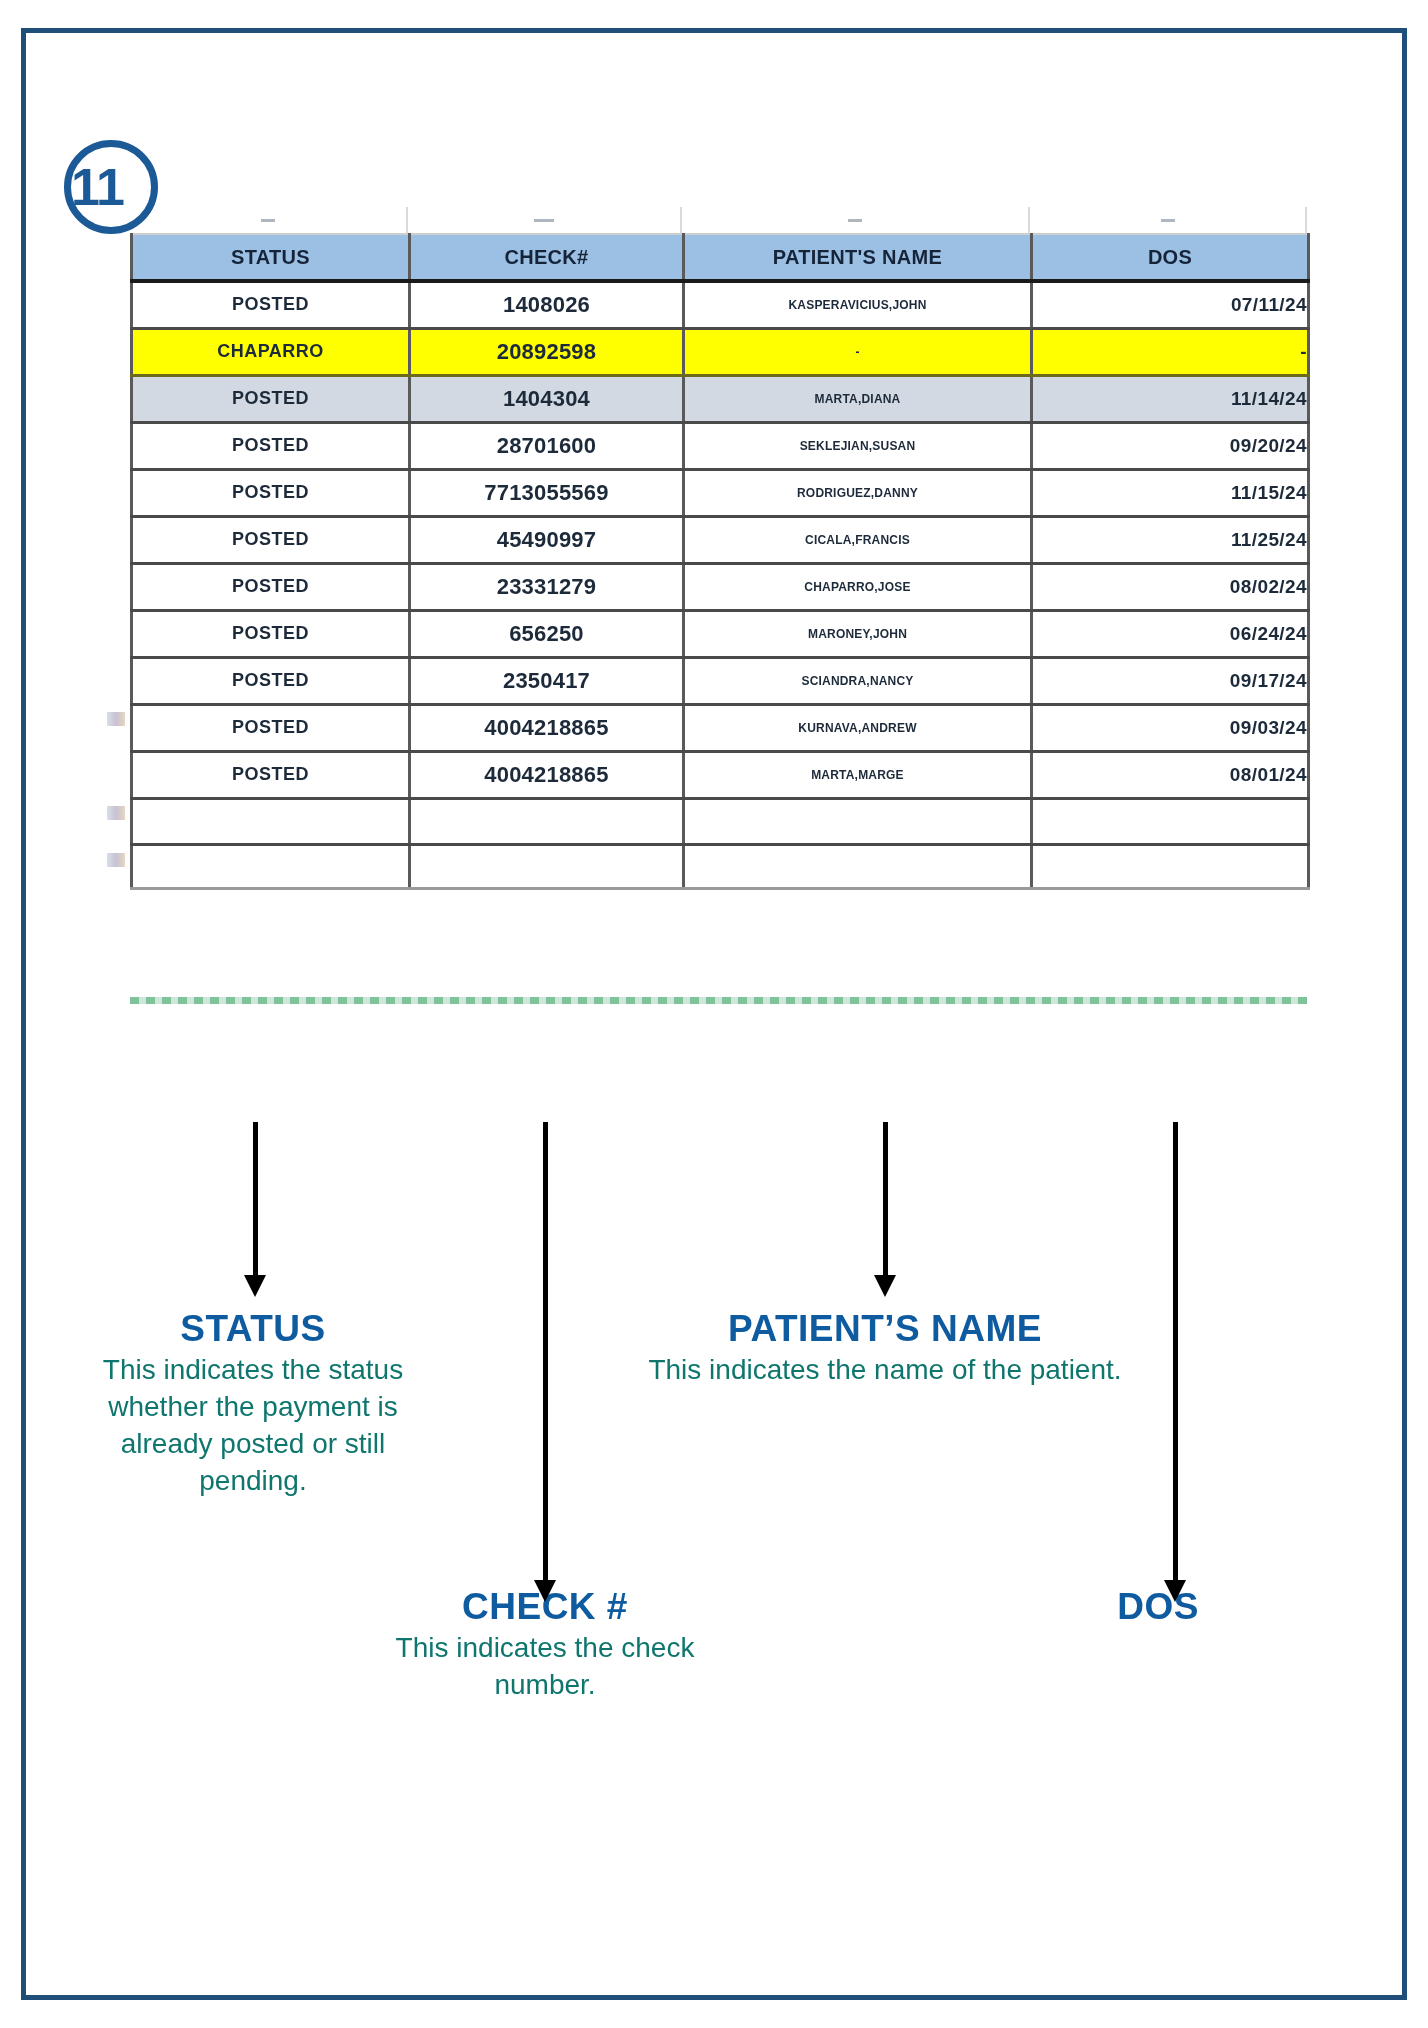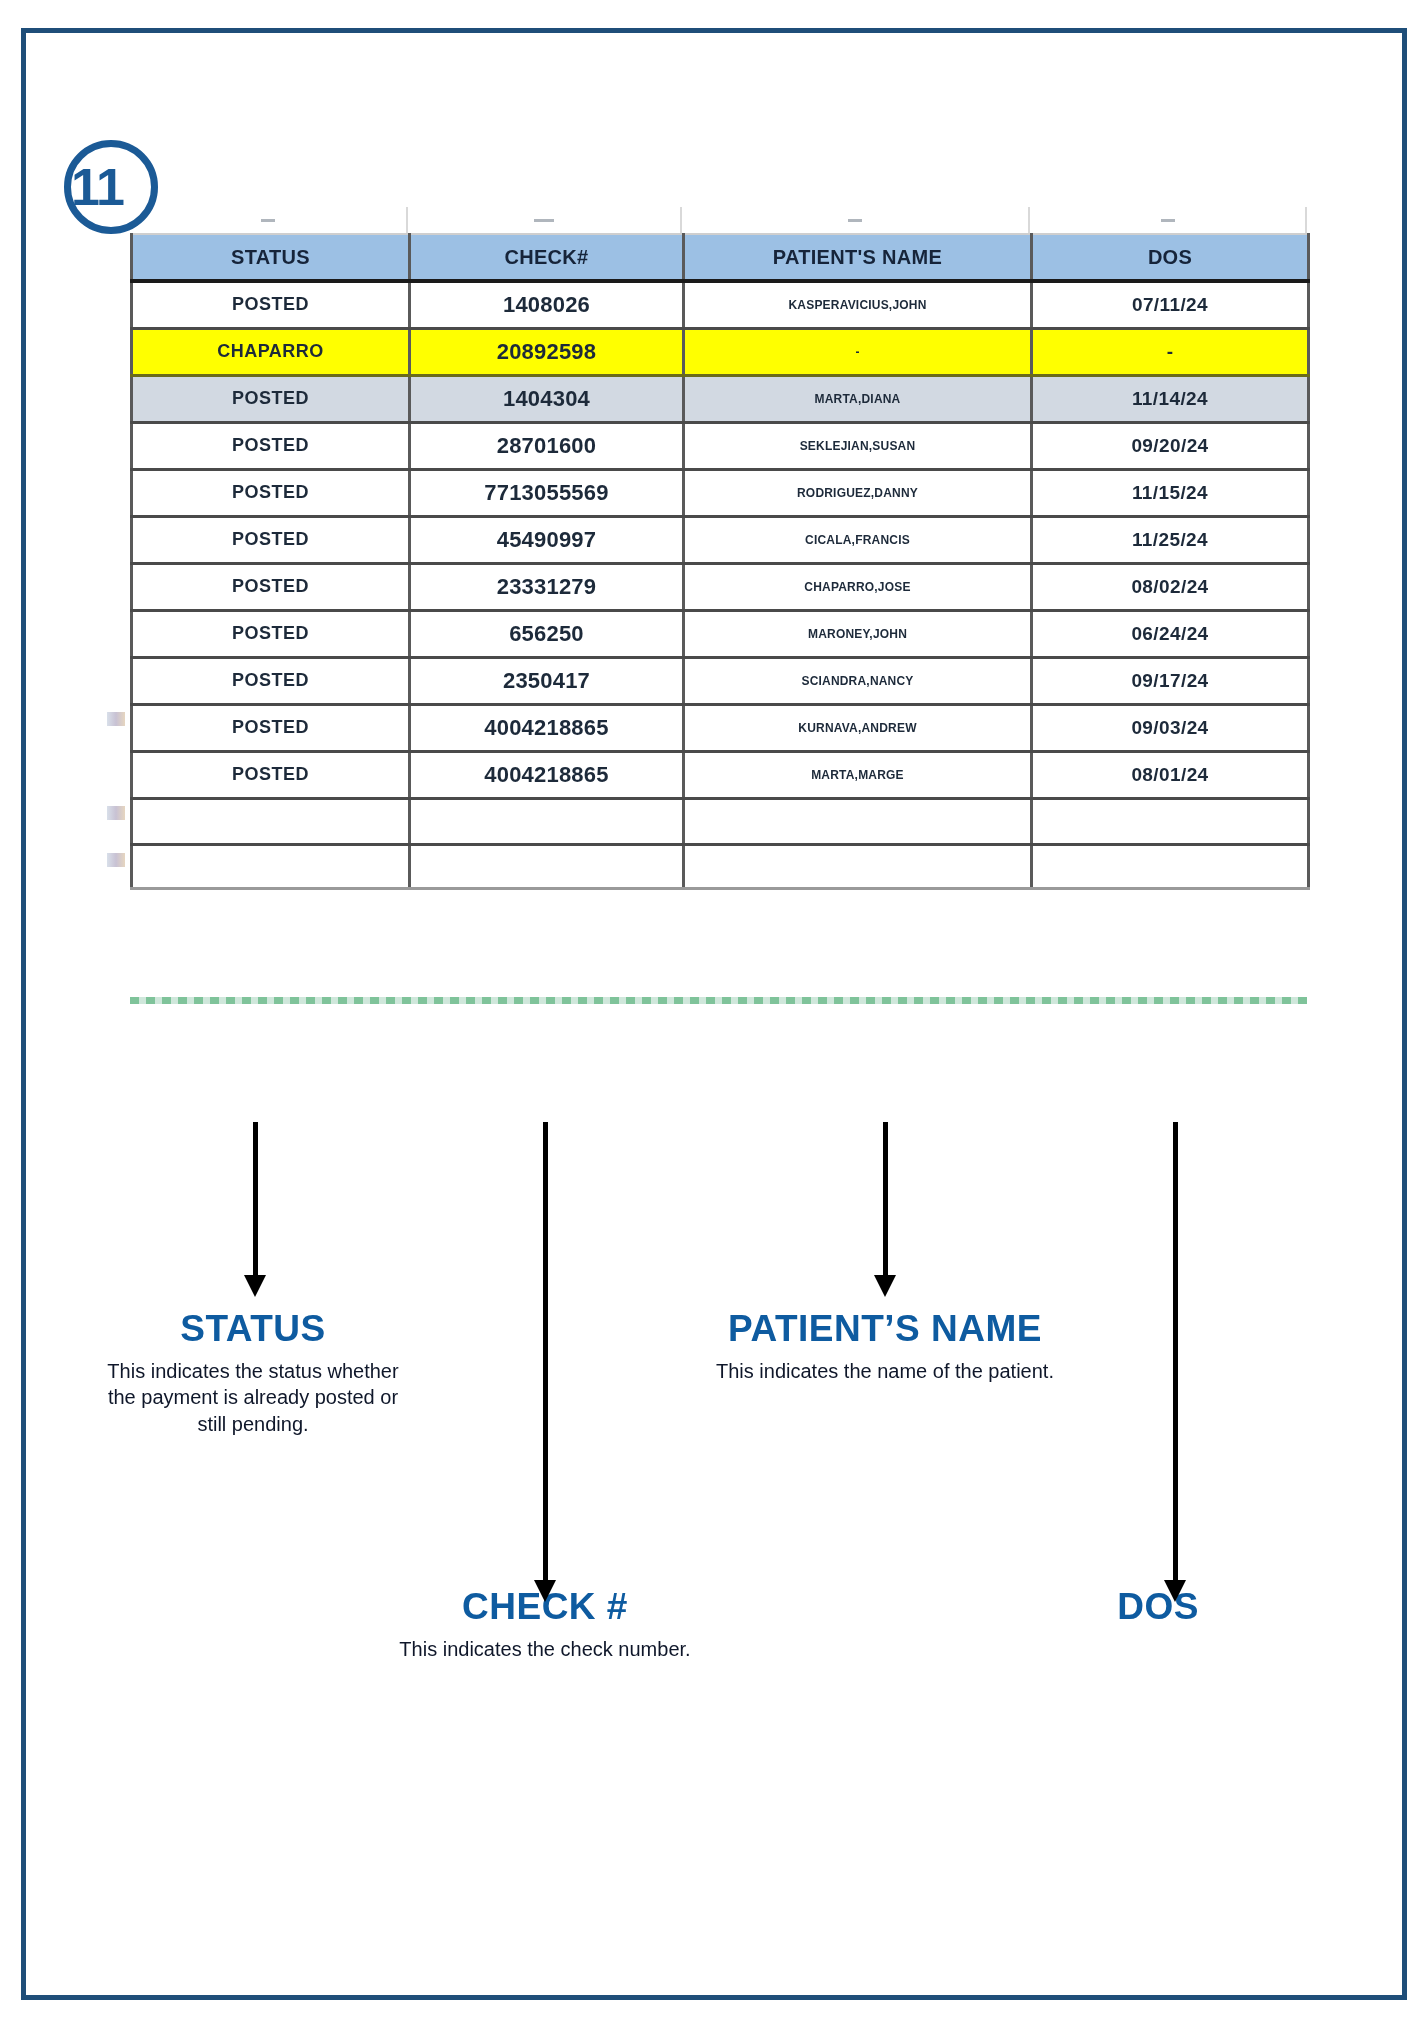--- a/index.html
+++ b/index.html
@@ -107,21 +107,21 @@
     color: #1d2a3a;
     font-size: 19px;
     font-weight: 600;
     border-top: 3px solid #4a4a4a;
     border-bottom: 3px solid #4a4a4a;
     font-family: "Liberation Sans", sans-serif;
   }
   tr.drow td.num { font-size: 22px; font-weight: 600; letter-spacing: 0.2px; }
   tr.drow td.st  { font-size: 18px; letter-spacing: 0.5px; }
   tr.drow td.nm  { font-size: 12px; letter-spacing: 0.2px; }
-  tr.drow td.dt  { font-size: 19px; letter-spacing: 0.4px; }
+  tr.drow td.dt  { font-size: 19px; letter-spacing: 0.4px; text-align: right; }
 
   tr.drow.pending td {
     background: #ffff00;
     border-top: 3px solid #6b6b1a;
     border-bottom: 3px solid #6b6b1a;
   }
   tr.drow.shaded td { background: #d2d9e2; }
   tr.blank td { height: 46px; background: #ffffff;
     border-top: 3px solid #4a4a4a; border-bottom: 3px solid #4a4a4a; }
   tr.blank2 td { height: 44px; background: #ffffff;
@@ -179,24 +179,24 @@
   .callout .ttl {
     font-size: 37px;
     font-weight: bold;
     color: #0e5ba0;
     letter-spacing: 0.5px;
     line-height: 1.05;
     white-space: nowrap;
     font-family: "Liberation Sans", sans-serif;
   }
   .callout .desc {
-    margin-top: 9px;
-    font-size: 20px;
+    margin-top: 3px;
+    font-size: 28px;
     line-height: 1.32;
-    color: #0f172a;
+    color: #0f766e;
     font-family: "Liberation Sans", sans-serif;
   }
 </style>
 </head>
 <body>
 
 <div id="page">
 
   <div id="frame"></div>
 

